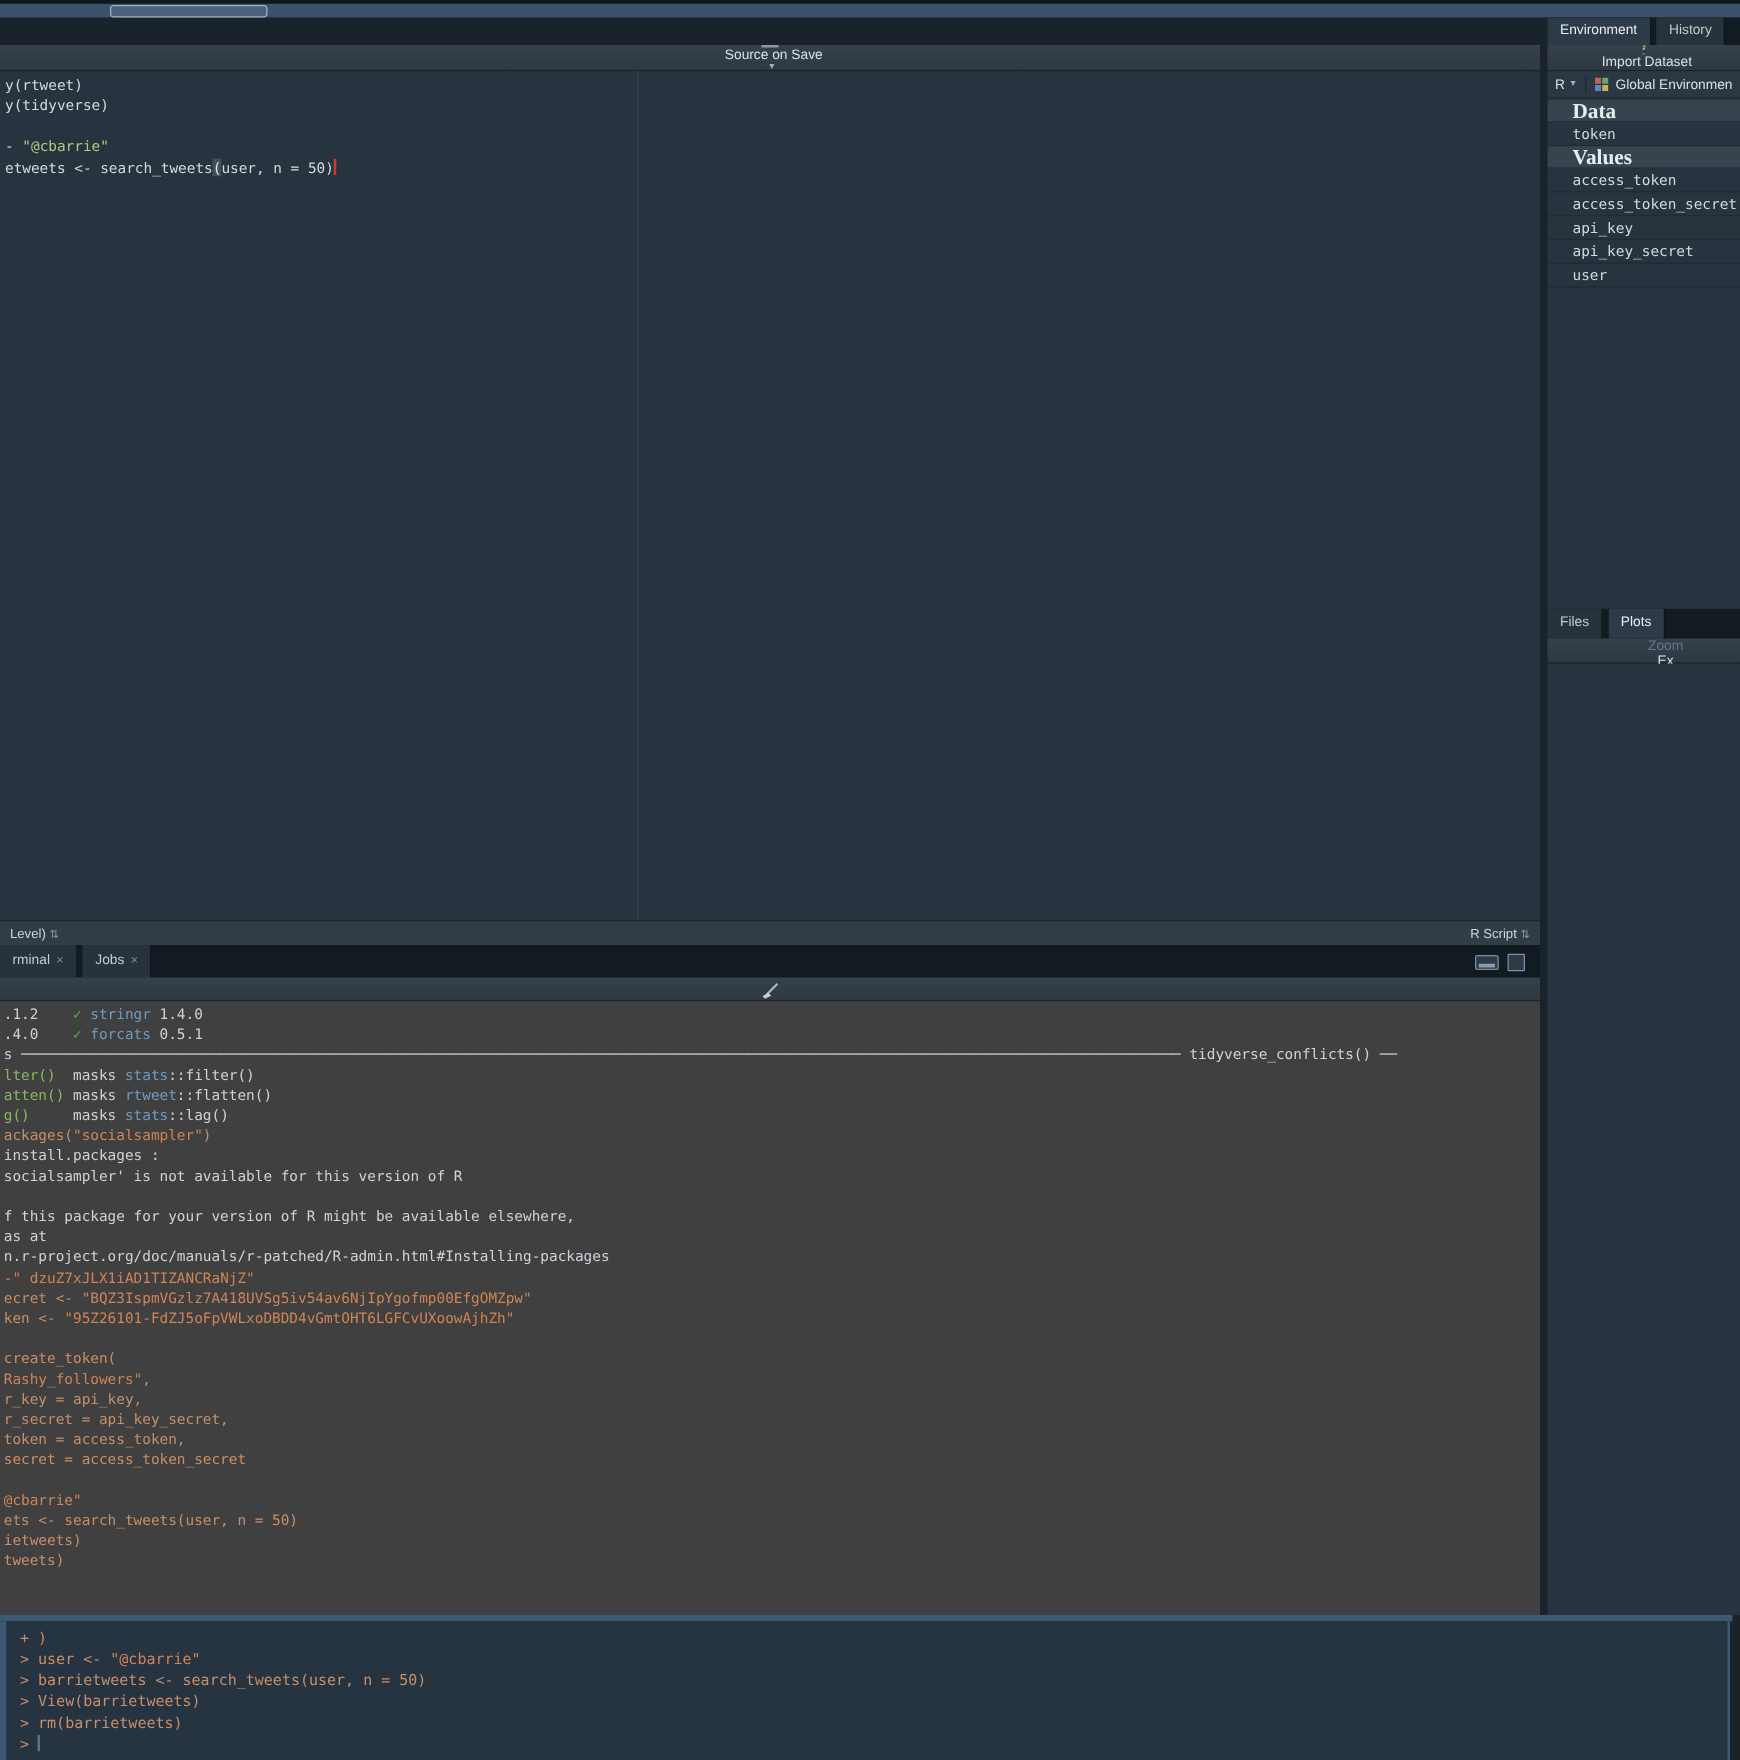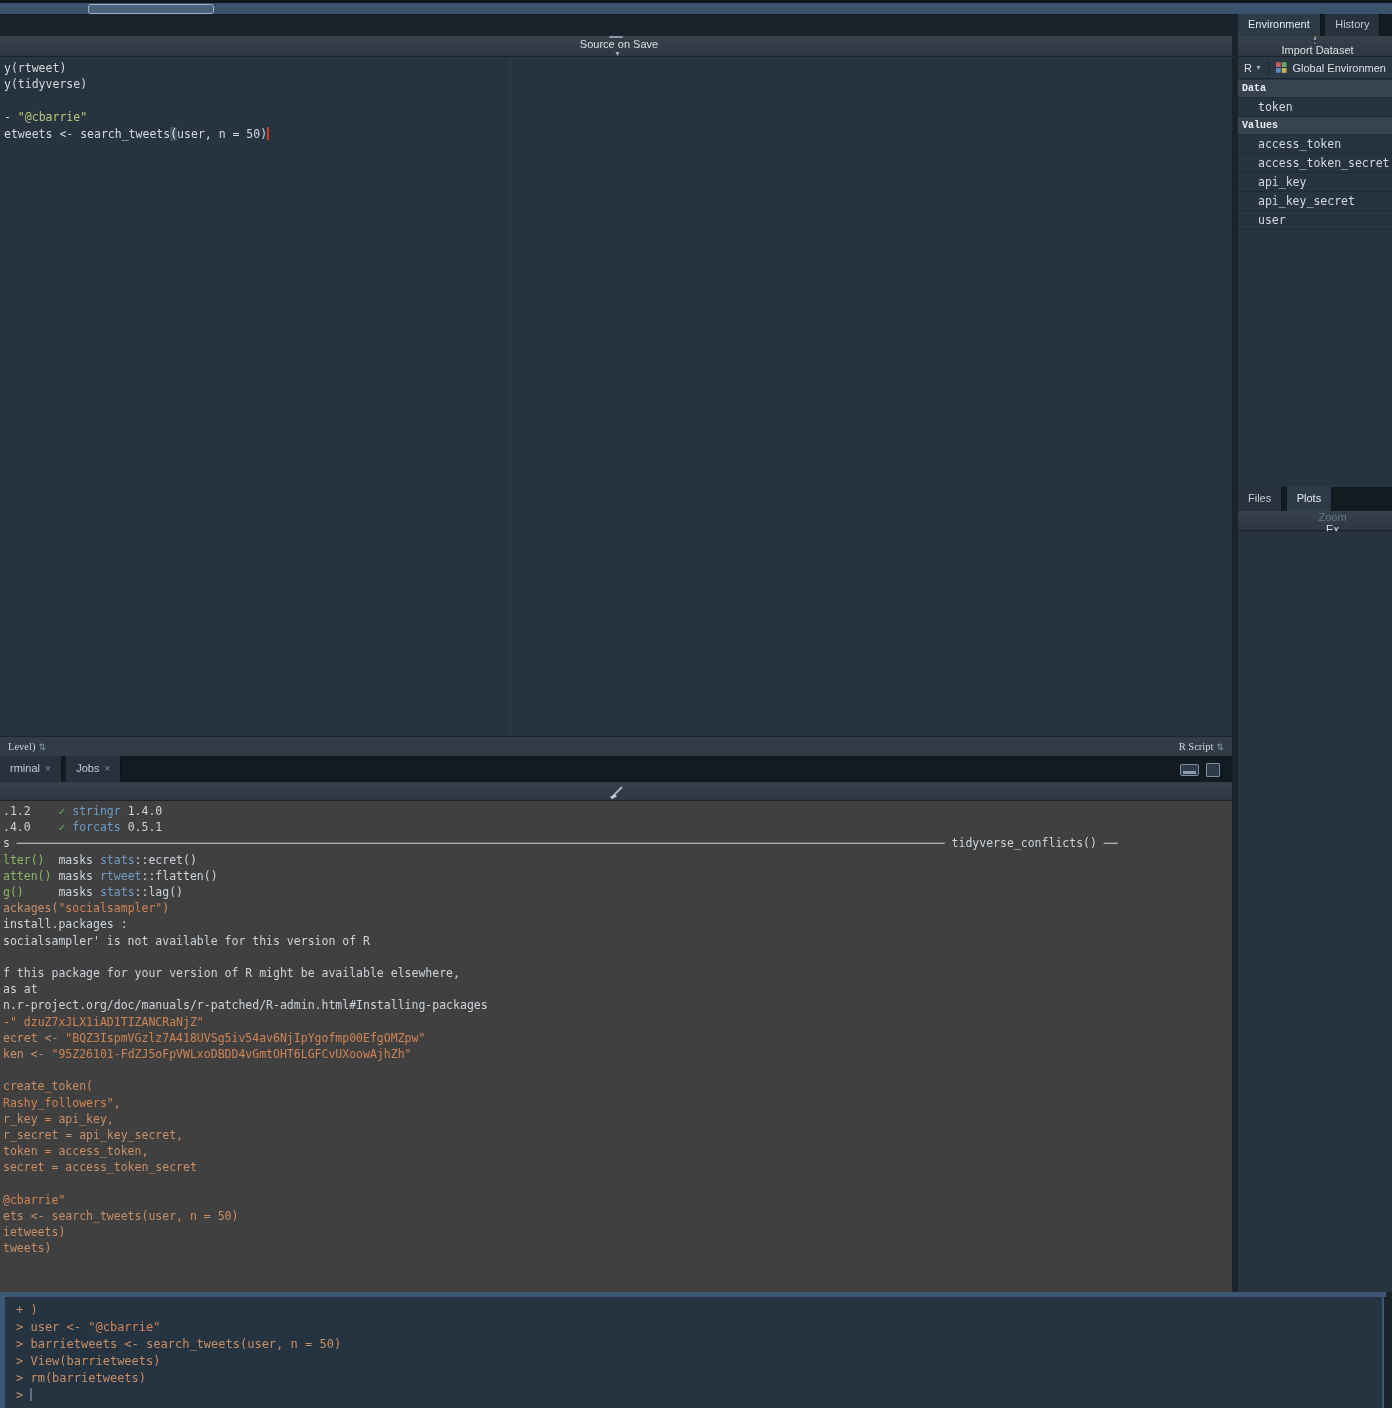--- a/index.html
+++ b/index.html
@@ -21,21 +21,21 @@
   .toolbar{position:absolute;background:linear-gradient(#36414c,#2d3843);
            border-bottom:1px solid #1a232c;display:flex;align-items:center;flex-direction:column;}
   .tb-sep{width:1px;height:14px;background:#1f2932;margin:0 6px;}
   .tb-label{font-size:11px;color:#d9e0e6;}
   .dim-label{font-size:11px;color:#64778a;}
   .caret{font-size:7px;color:#9fb0bc;margin-left:3px;}
   .minmax{position:absolute;display:flex;gap:7px;align-items:center;}
   .btn-min{width:17px;height:10px;border:1px solid #7e8ea0;border-radius:2px;background:#2c3b47;position:relative;}
   .btn-min::after{content:"";position:absolute;left:2px;right:2px;bottom:1px;height:3px;background:#8c9cae;}
   .btn-max{width:12px;height:12px;border:1px solid #7e8ea0;border-radius:1px;background:#2c3b47;}
-  .chip{font-size:10.5px;color:#cdd5dc;display:inline-flex;align-items:center;gap:3px;font-family:Liberation Serif, serif;}
+  .chip{font-size:10.5px;color:#cdd5dc;display:inline-flex;align-items:center;gap:3px;}
   .updown{font-size:9px;color:#8396a6;}
 
   
   .code-area{position:absolute;left:0;top:57px;width:1232px;height:679px;background:#27343f;overflow:hidden;}
   .guide-line{position:absolute;left:510px;top:0;width:1px;height:100%;background:#313f4b;}
   .codebox{position:absolute;left:4px;top:3px;font-size:11.5px;line-height:16.4px;}
   .cline{white-space:pre;}
   .c-code{color:#d3d9de;} .c-string{color:#b9c57f;}
   .c-paren{color:#e2e7eb;background:#41505d;}
   .c-cursor{display:inline-block;width:2px;height:13px;background:#cf3a28;vertical-align:-2px;}
@@ -49,22 +49,22 @@
 
   
   .console-out{position:absolute;left:3px;top:2px;font-size:11.5px;line-height:16.2px;}
 
   
   .rcol{position:absolute;left:1238px;top:14px;width:154px;height:1278px;background:#27343f;overflow:hidden;}
   .env-row{height:19px;box-sizing:border-box;border-bottom:1px solid #1f2a33;
            padding-left:20px;font-size:11.5px;color:#d2d9df;line-height:18px;
            font-family:"DejaVu Sans Mono",monospace;white-space:nowrap;}
   .env-header{height:18px;box-sizing:border-box;background:#37434e;border-bottom:1px solid #202b34;
-              padding-left:4px;font-size:10px;font-weight:bold;color:#e8edf2;line-height:17px;
-              font-family:Liberation Mono, monospace;}
+              padding-left:20px;font-size:17px;font-weight:bold;color:#e8edf2;line-height:17px;
+              font-family:Liberation Serif, serif;}
 
   
   .floatwin{position:absolute;left:0;top:1292px;width:1392px;height:116px;background:#1a232c;}
   .fw-top{position:absolute;left:0;top:0;width:1386px;height:5px;background:#3d5872;}
   .fw-body{position:absolute;left:0;top:5px;width:1384px;height:111px;background:#263340;
            border-left:5px solid #3d5872;border-right:2px solid #3d5872;box-sizing:border-box;}
   .fw-out{position:absolute;left:11px;top:5px;font-size:12px;line-height:17px;}
 
   svg{display:block;}
 </style>
@@ -175,21 +175,21 @@
     <svg width="16" height="14" viewBox="0 0 16 14">
       <line x1="14" y1="1" x2="6" y2="9" stroke="#aab6c0" stroke-width="1.8"></line>
       <path d="M6.5 8 L9 10.5 L4 13 L2 11 Z" fill="#c3ccd4"></path>
     </svg>
   </div>
   <div style="position:absolute;left:0;top:801px;width:1232px;height:491px;background:#404040;overflow:hidden;">
     <div class="console-out mono" id="console-out">
         <div class="cline"><span class="c-out">.1.2    </span><span class="c-chk">✓ </span><span class="c-pkg">stringr</span><span class="c-out"> 1.4.0</span></div>
         <div class="cline"><span class="c-out">.4.0    </span><span class="c-chk">✓ </span><span class="c-pkg">forcats</span><span class="c-out"> 0.5.1</span></div>
         <div class="cline"><span class="c-out">s ────────────────────────────────────────────────────────────────────────────────────────────────────────────────────────────────────── tidyverse_conflicts() ──</span></div>
-        <div class="cline"><span class="c-fn">lter()</span><span class="c-out">  masks </span><span class="c-pkg">stats</span><span class="c-out">::ecret()</span></div>
+        <div class="cline"><span class="c-fn">lter()</span><span class="c-out">  masks </span><span class="c-pkg">stats</span><span class="c-out">::filter()</span></div>
         <div class="cline"><span class="c-fn">atten()</span><span class="c-out"> masks </span><span class="c-pkg">rtweet</span><span class="c-out">::flatten()</span></div>
         <div class="cline"><span class="c-fn">g()</span><span class="c-out">     masks </span><span class="c-pkg">stats</span><span class="c-out">::lag()</span></div>
         <div class="cline"><span class="c-in">ackages(</span><span class="c-str">"socialsampler"</span><span class="c-in">)</span></div>
         <div class="cline"><span class="c-out">install.packages :</span></div>
         <div class="cline"><span class="c-out">socialsampler' is not available for this version of R</span></div>
         <div class="cline">&nbsp;</div>
         <div class="cline"><span class="c-out">f this package for your version of R might be available elsewhere,</span></div>
         <div class="cline"><span class="c-out">as at</span></div>
         <div class="cline"><span class="c-out">n.r-project.org/doc/manuals/r-patched/R-admin.html#Installing-packages</span></div>
         <div class="cline"><span class="c-in">-</span><span class="c-str">" dzuZ7xJLX1iAD1TIZANCRaNjZ"</span></div>

